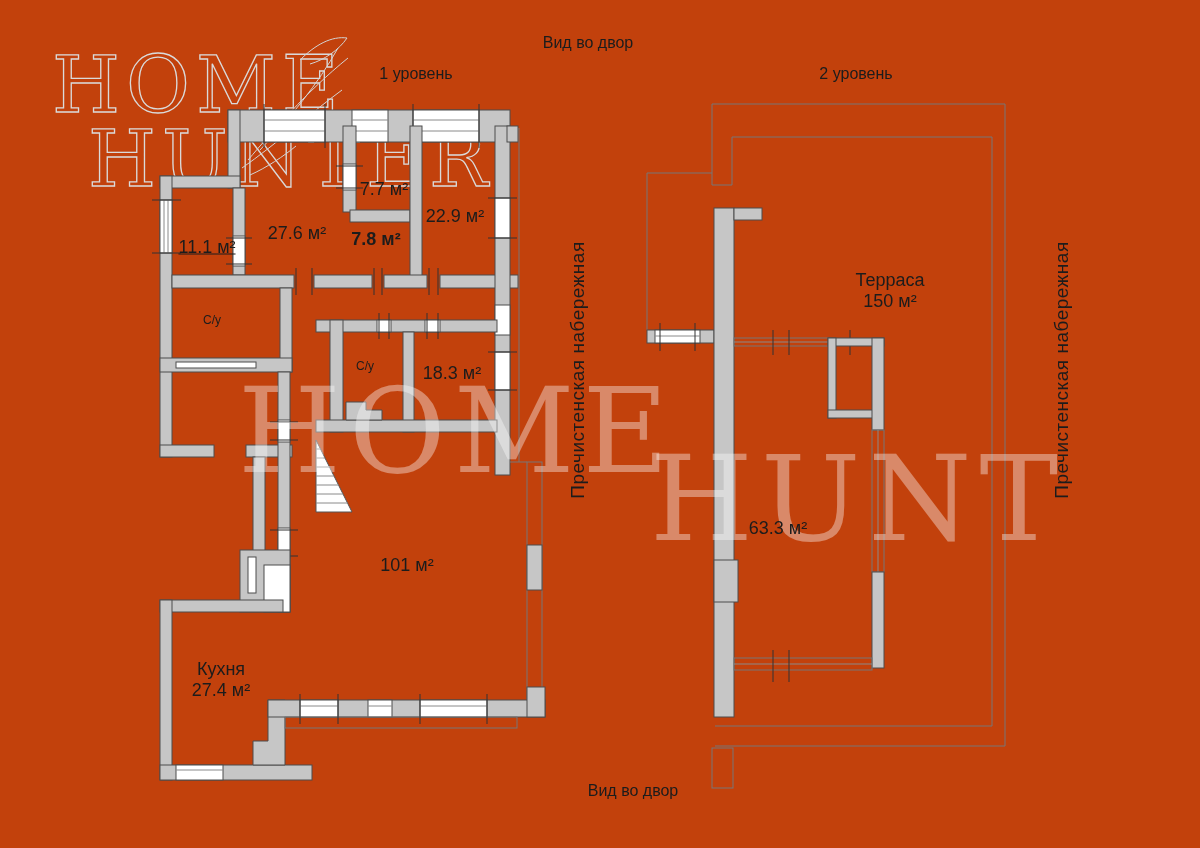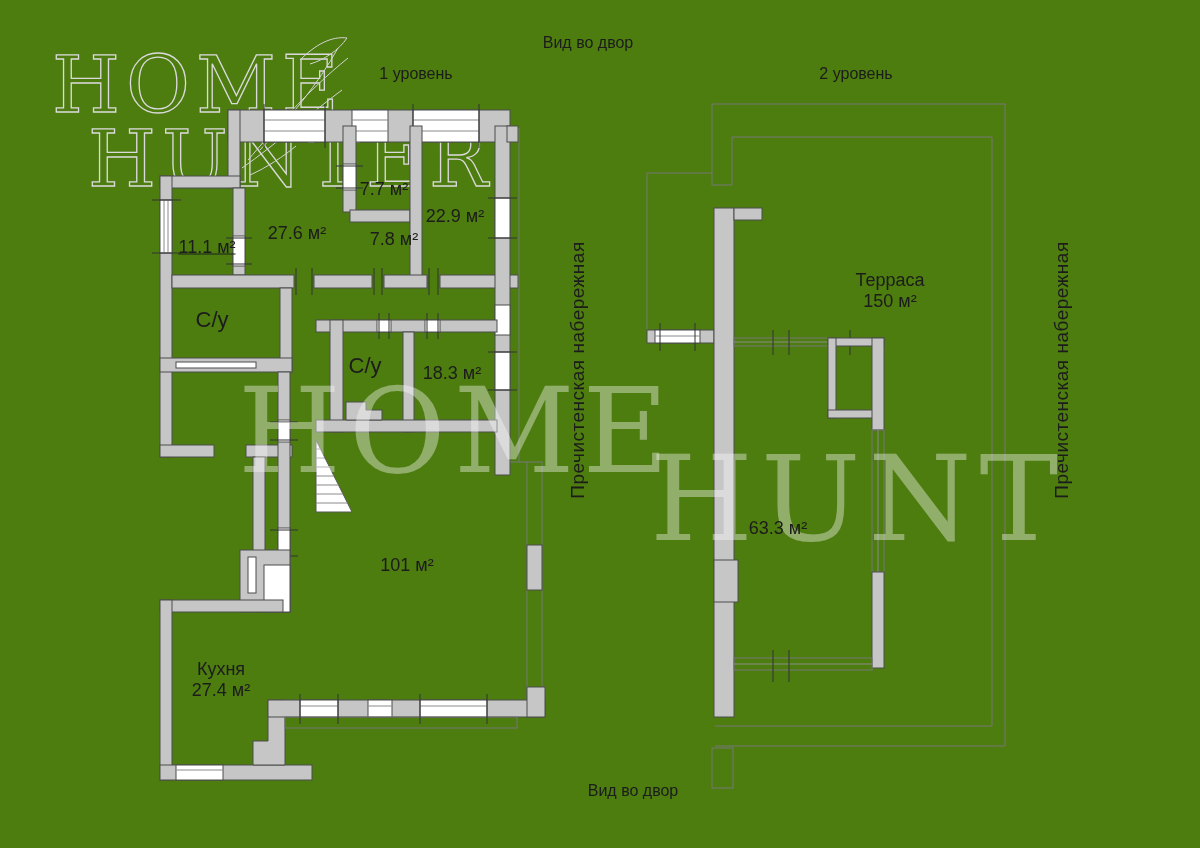--- a/index.html
+++ b/index.html
@@ -1,26 +1,26 @@
 <!DOCTYPE html>
 <html><head>
 <meta charset="utf-8">
 <style>
   html,body{margin:0;padding:0;background:#ffffff;}
   .stage{
-    position:relative;width:1200px;height:848px;background:#4d7c0f;
+    position:relative;width:1200px;height:848px;background:#c2410c;
     font-family:"Liberation Sans",sans-serif;overflow:hidden;
   }
   .stage svg{position:absolute;left:0;top:0;}
   .lbl{
     position:absolute;transform:translate(-50%,-50%);
     white-space:nowrap;color:#1c1c1c;font-size:18px;text-align:center;
   }
   .lbl.title{font-size:16px;}
-  .lbl.su{font-size:22px;}
+  .lbl.su{font-size:12px;}
   .lbl.street{font-size:19px;transform:translate(-50%,-50%) rotate(-90deg);letter-spacing:.5px;}
   .lbl.twoline{line-height:21px;}
 </style>
 </head>
 <body>
 
 <div class="stage">
 
 <svg width="1200" height="848" viewBox="0 0 1200 848">
   <defs>
@@ -231,21 +231,21 @@
 <div class="lbl title" style="left:372px;top:74px;margin-left:44px;">1 уровень</div>
 <div class="lbl title" style="left:856px;top:74px;">2 уровень</div>
 <div class="lbl title" style="left:633px;top:791px;">Вид во двор</div>
 
 <div class="lbl street" style="left:578px;top:370px;">Пречистенская набережная</div>
 <div class="lbl street" style="left:1062px;top:370px;">Пречистенская набережная</div>
 
 <div class="lbl" style="left:207px;top:247px;text-decoration:underline;">11.1 м²</div>
 <div class="lbl" style="left:297px;top:233px;">27.6 м²</div>
 <div class="lbl" style="left:384px;top:189px;">7.7 м²</div>
-<div class="lbl" style="left:394px;top:239px;">7.8 м²</div>
+<div class="lbl" style="left:376px;top:239px;font-weight:bold;">7.8 м²</div>
 <div class="lbl" style="left:455px;top:216px;">22.9 м²</div>
 <div class="lbl su" style="left:212px;top:320px;">С/у</div>
 <div class="lbl su" style="left:365px;top:366px;">С/у</div>
 <div class="lbl" style="left:452px;top:373px;">18.3 м²</div>
 <div class="lbl" style="left:407px;top:565px;">101 м²</div>
 
 <div class="lbl twoline" style="left:221px;top:680px;">
   <div>Кухня</div>
   <div>27.4 м²</div>
 </div>

